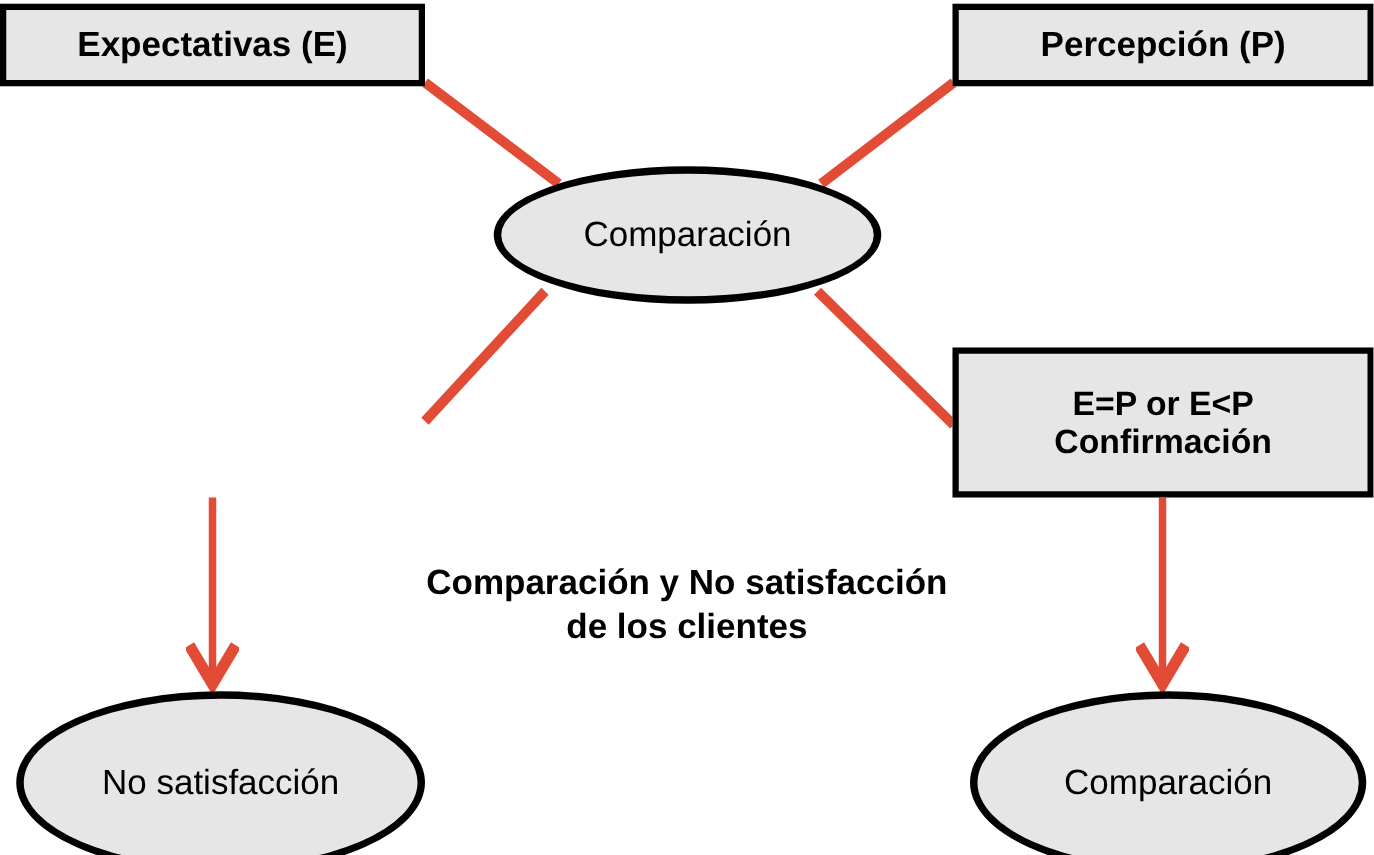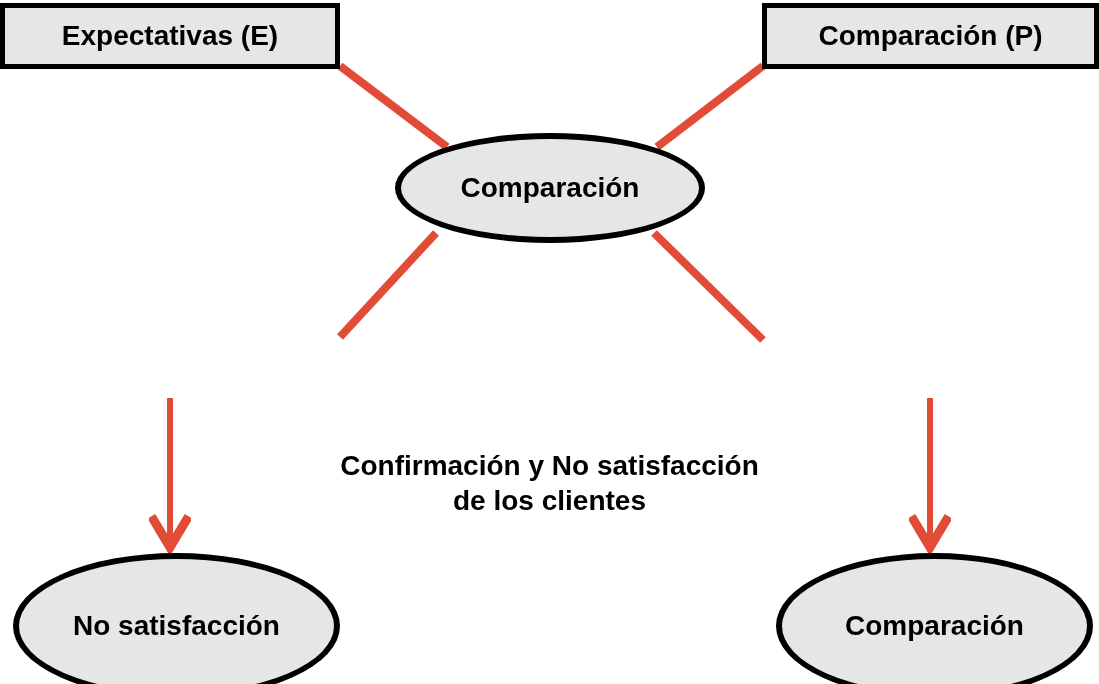--- a/index.html
+++ b/index.html
@@ -47,21 +47,21 @@
   }
   .node-label {
     line-height: 1.12;
     white-space: pre-line;
     padding: 0 6px;
   }
   .lbl-bold {
     font-weight: bold;
   }
   .lbl-normal {
-    font-weight: bold;
+    font-weight: normal;
   }
 
   
   #node-expectativas {
     left: 0px;  top: 3px;   width: 340px; height: 66px;
   }
   #node-percepcion {
     left: 762px; top: 3px;  width: 337px; height: 66px;
   }
   #node-comparacion {
@@ -127,33 +127,37 @@
     <line x1="170" y1="398" x2="170" y2="545" stroke="#e24b36" stroke-width="6" stroke-linecap="butt" marker-end="url(#arrowhead-red)"></line>
 
     <line x1="930" y1="398" x2="930" y2="545" stroke="#e24b36" stroke-width="6" stroke-linecap="butt" marker-end="url(#arrowhead-red)"></line>
   </svg>
 
   <div class="node node-box" id="node-expectativas">
     <span class="node-label lbl-bold">Expectativas (E)</span>
   </div>
 
   <div class="node node-box" id="node-percepcion">
-    <span class="node-label lbl-bold">Comparación (P)</span>
+    <span class="node-label lbl-bold">Percepción (P)</span>
   </div>
 
   <div class="node node-ellipse" id="node-comparacion">
     <span class="node-label lbl-normal">Comparación</span>
   </div>
 
 
+  <div class="node node-box" id="node-confirmacion">
+    <span class="node-label lbl-bold">E=P or E&lt;P
+Confirmación</span>
+  </div>
 
   <div class="node node-ellipse" id="node-no-satisfaccion">
     <span class="node-label lbl-normal">No satisfacción</span>
   </div>
 
   <div class="node node-ellipse" id="node-satisfaccion">
     <span class="node-label lbl-normal">Comparación</span>
   </div>
 
-  <div id="center-caption">Confirmación y No satisfacción
+  <div id="center-caption">Comparación y No satisfacción
 de los clientes</div>
 
 </div>
 
 </body></html>

